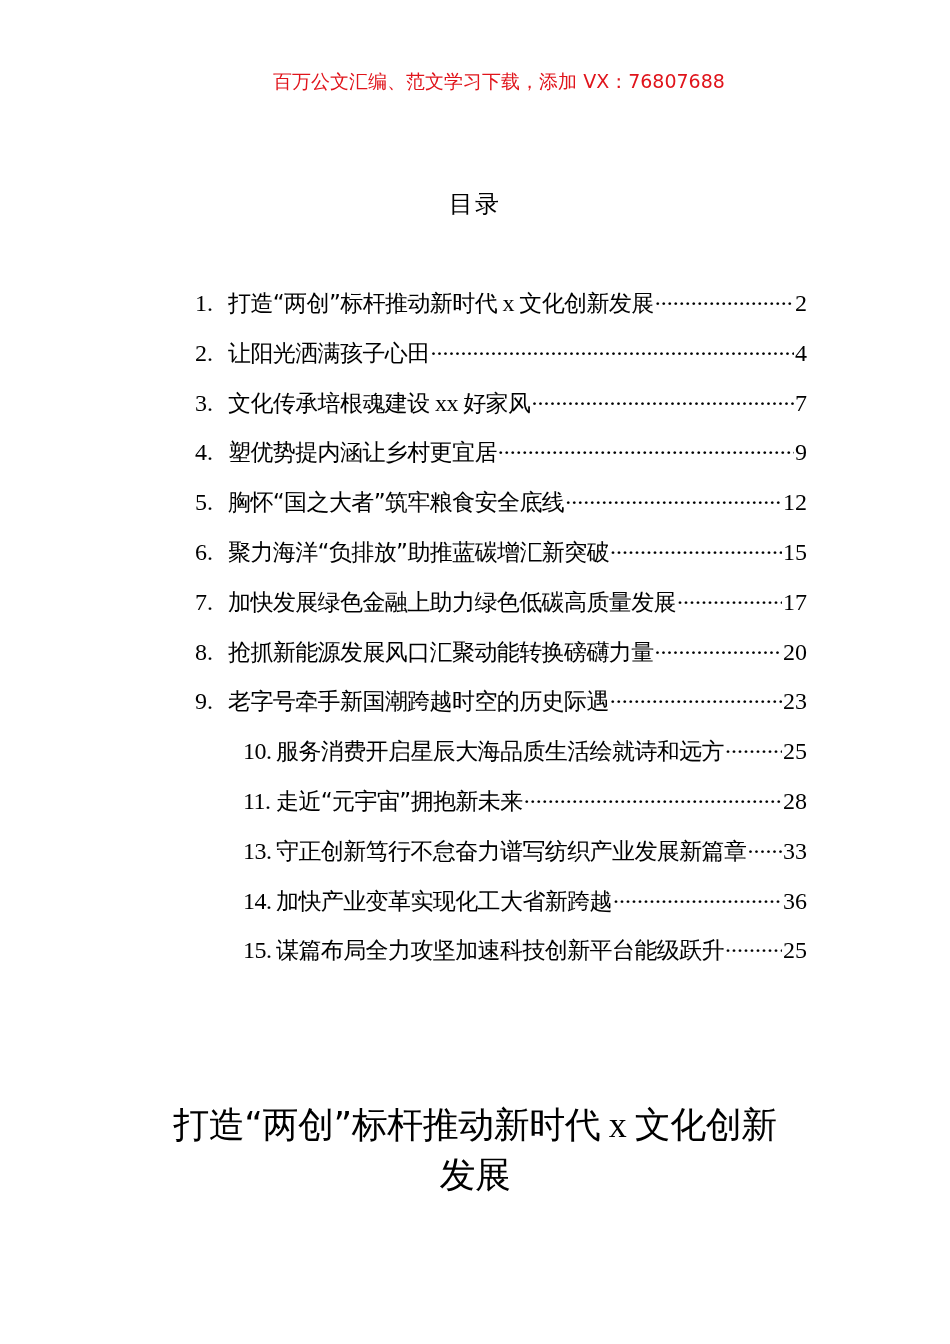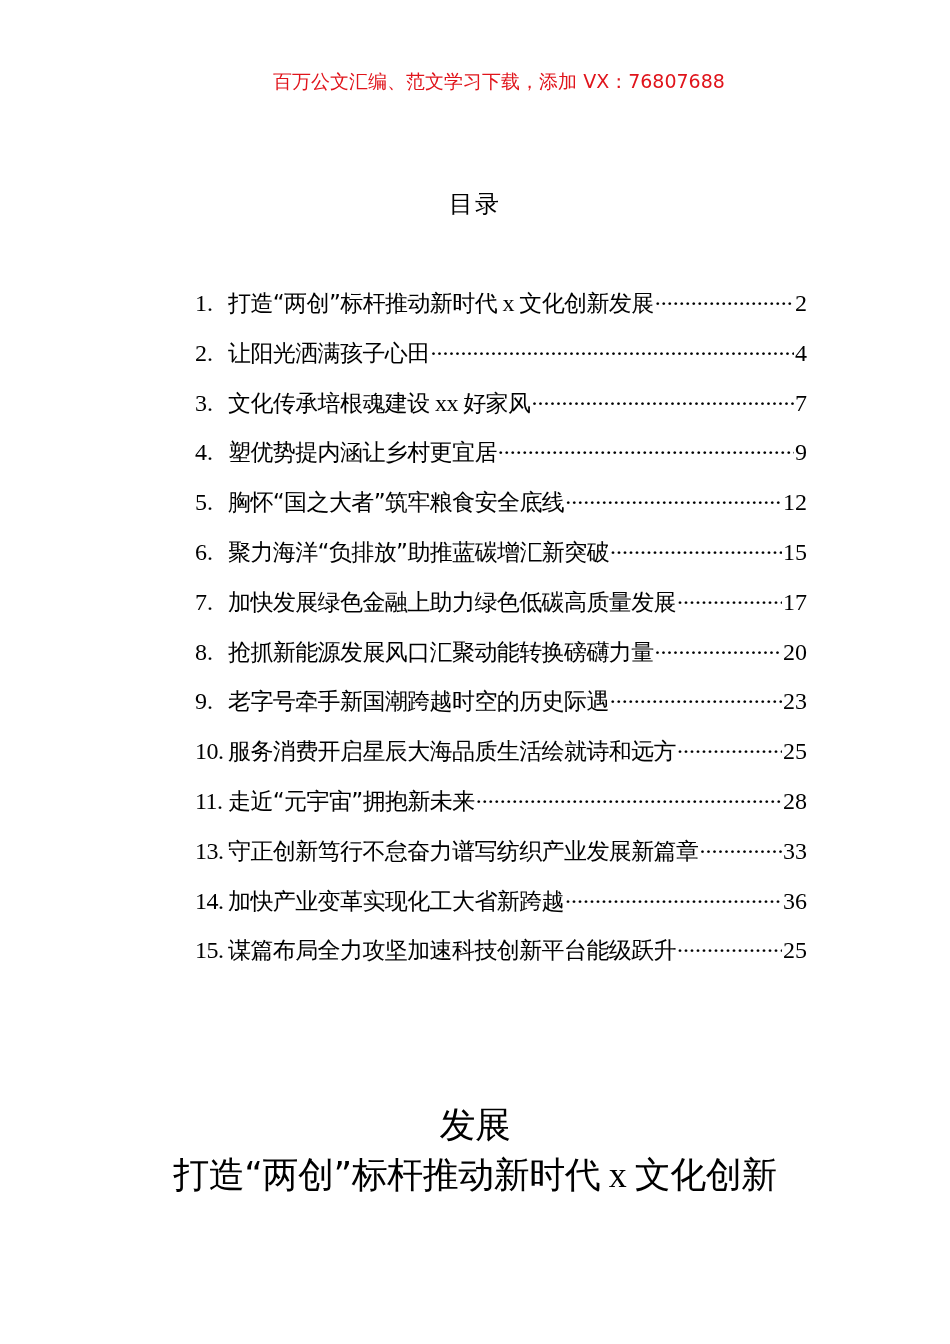--- a/index.html
+++ b/index.html
@@ -58,20 +58,21 @@
       font-family: "Liberation Serif", "DejaVu Serif", serif;
       font-size: 24px;
       flex: 0 0 auto;
     }
     .toc-num.single {
       width: 33px;
     }
     .toc-num.double {
       width: 33px;
       letter-spacing: -0.5px;
+      margin-left: 48px;
     }
     .toc-text {
       flex: 0 0 auto;
       letter-spacing: -0.6px;
     }
     .toc-text .latin {
       font-family: "Liberation Serif", "DejaVu Serif", serif;
       font-size: 24px;
     }
     .toc-leader {
@@ -200,15 +201,15 @@
   </li>
   <li class="toc-item">
     <span class="toc-num double">15.</span>
     <span class="toc-text"><span>谋篇布局全力攻坚加速科技创新平台能级跃升</span></span>
     <span class="toc-leader"></span>
     <span class="toc-page">25</span>
   </li>
 </ul>
 
 <div class="section-title">
+  <div><span>打造“两创”标杆推动新时代</span><span class="latin"> x </span><span>文化创新</span></div>
   <div>发展</div>
-  <div><span>打造“两创”标杆推动新时代</span><span class="latin"> x </span><span>文化创新</span></div>
 </div>
 
 </body></html>

